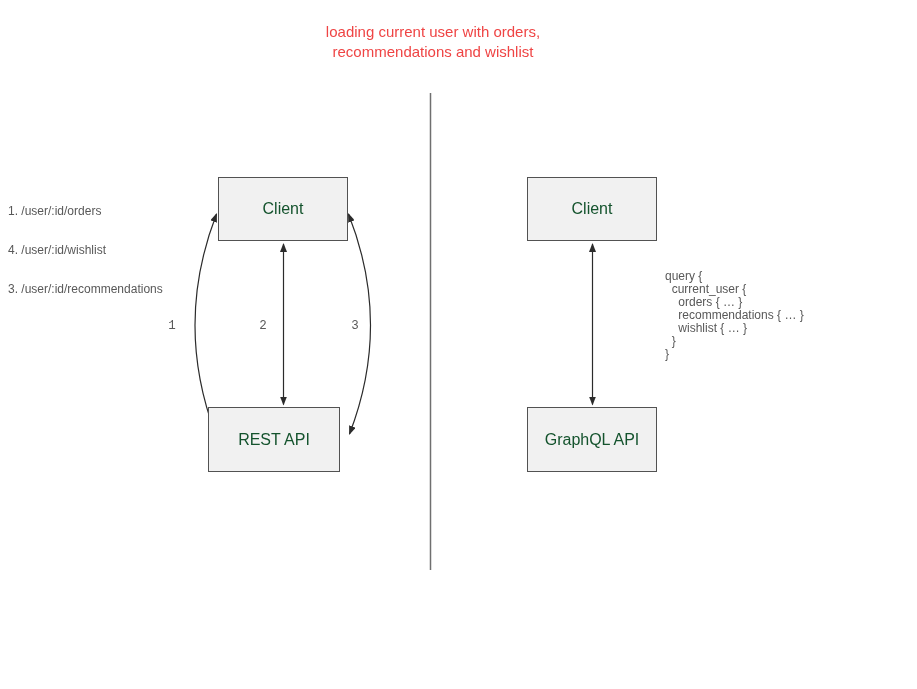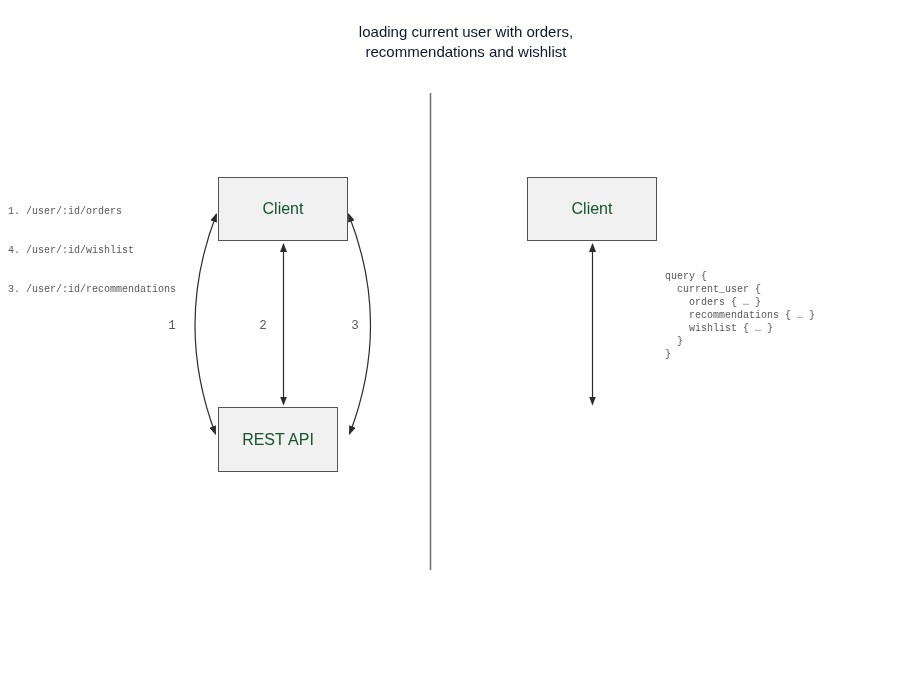--- a/index.html
+++ b/index.html
@@ -16,23 +16,22 @@
     font-family: "Liberation Sans", sans-serif;
   }
   .title {
     position: absolute;
     left: 0;
     top: 22px;
     width: 866px;
     text-align: center;
     font-size: 15px;
     line-height: 20px;
-    color: #0f172a;
+    color: #ef4444;
     white-space: pre-line;
-    padding-left: 33px;
   }
   .overlay {
     position: absolute;
     left: 0;
     top: 0;
     width: 917px;
     height: 689px;
     pointer-events: none;
   }
   .box {
@@ -40,27 +39,27 @@
     box-sizing: border-box;
     background: #f1f1f1;
     border: 1.5px solid #525252;
     display: flex;
     align-items: center;
     justify-content: center;
     font-size: 16px;
     color: #14532d;
   }
   .box-client-left  { left: 218px; top: 177px; width: 130px; height: 64px; }
-  .box-rest         { left: 218px; top: 407px; width: 120px; height: 65px; }
+  .box-rest         { left: 208px; top: 407px; width: 132px; height: 65px; }
   .box-client-right { left: 527px; top: 177px; width: 130px; height: 64px; }
   .box-graphql      { left: 527px; top: 407px; width: 130px; height: 65px; }
   .code {
-    font-family: Liberation Mono, monospace;
+    font-family: Liberation Sans, sans-serif;
     color: #585858;
-    font-size: 10px;
+    font-size: 12px;
     line-height: 13px;
   }
   .endpoints {
     position: absolute;
     left: 8px;
     top: 179px;
     white-space: pre;
   }
   .query {
     position: absolute;
@@ -121,20 +120,23 @@
   </div>
 
   <div class="arrow-num num-1">1</div>
   <div class="arrow-num num-2">2</div>
   <div class="arrow-num num-3">3</div>
 
   <div class="box box-client-right">
     <span>Client</span>
   </div>
 
+  <div class="box box-graphql">
+    <span>GraphQL API</span>
+  </div>
 
   <pre class="query code">query {
   current_user {
     orders { … }
     recommendations { … }
     wishlist { … }
   }
 }</pre>
 
 </div>

